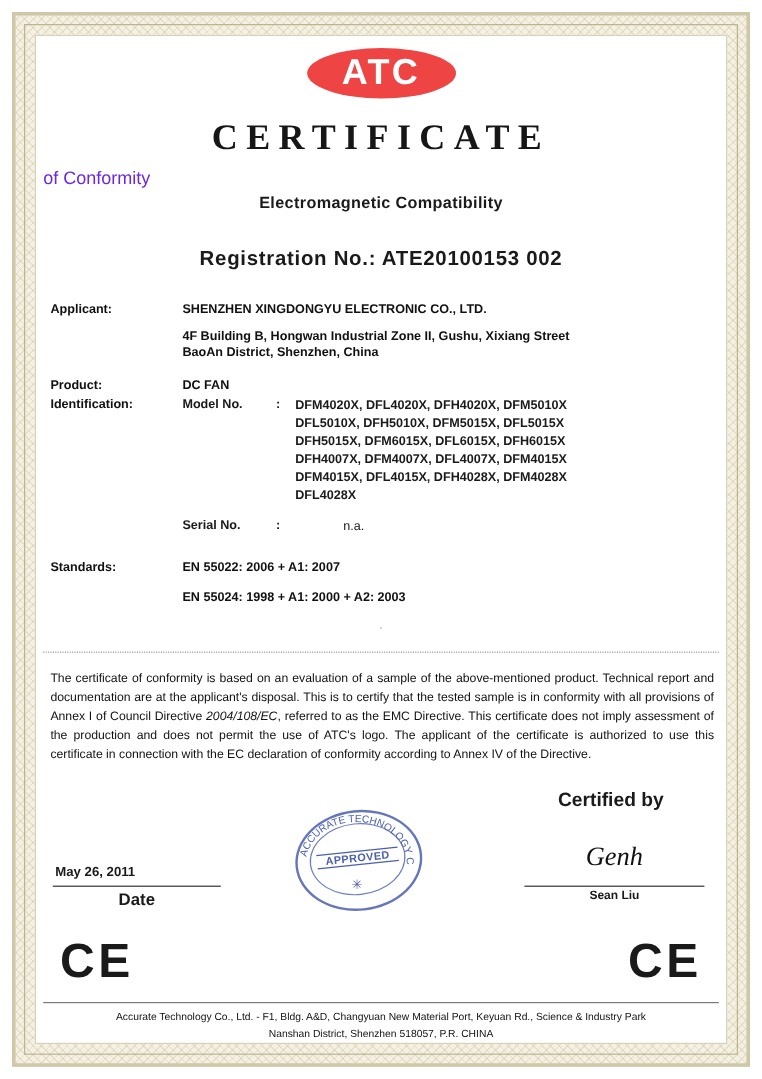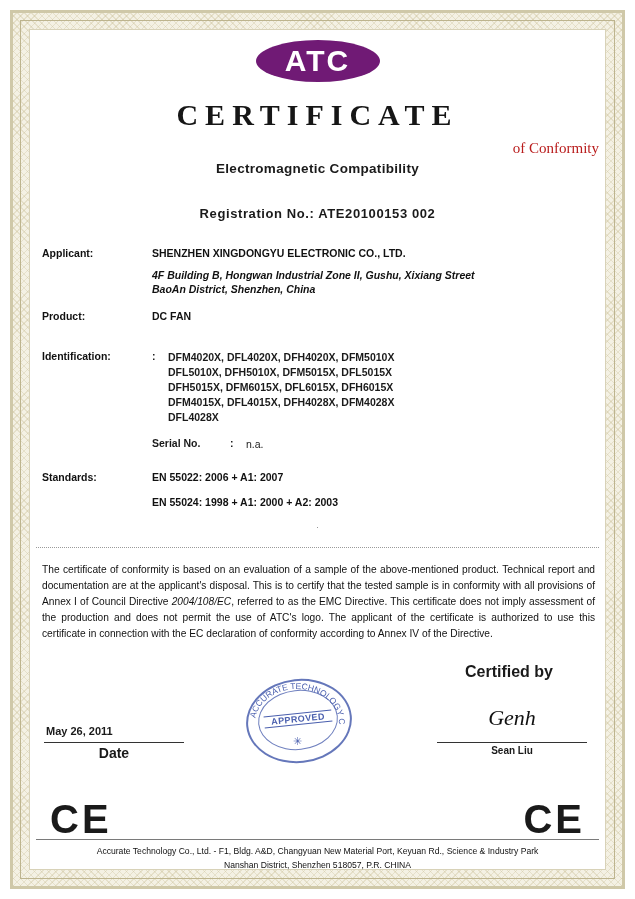--- a/index.html
+++ b/index.html
@@ -70,64 +70,64 @@
   .logo-wrap {
     text-align: center;
     margin-top: 6px;
     height: 44px;
   }
   .logo {
     display: inline-block;
     width: 124px;
     height: 42px;
     border-radius: 50%;
-    background: #701a75;
+    background: #ef4444;
     color: #ffffff;
     font-size: 30px;
     font-weight: bold;
     letter-spacing: 2px;
     line-height: 42px;
     text-align: center;
     font-family: "Liberation Sans", sans-serif;
   }
 
   
   .cert-title {
     text-align: center;
     font-size: 30px;
     font-weight: bold;
     letter-spacing: 7px;
     margin-top: 14px;
     color: #161616;
     font-family: Liberation Serif, serif;
   }
   .cert-sub {
-    text-align: right;
+    text-align: left;
     font-size: 15px;
     margin-top: 8px;
-    color: #b91c1c;
-    font-family: Liberation Serif, serif;
+    color: #6d28d9;
+    font-family: Liberation Sans, sans-serif;
   }
   .cert-directive {
     text-align: center;
     font-size: 13.5px;
     font-weight: bold;
     margin-top: 13px;
     letter-spacing: 0.3px;
   }
   .cert-directive2 {
     text-align: center;
     font-size: 13.5px;
     font-weight: bold;
     margin-top: 4px;
     letter-spacing: 0.3px;
   }
   .reg-no {
     text-align: center;
-    font-size: 13px;
+    font-size: 17px;
     font-weight: bold;
     margin-top: 30px;
     letter-spacing: 0.6px;
   }
 
   
   .fields {
     margin-top: 26px;
     padding-left: 6px;
   }
@@ -142,31 +142,30 @@
     font-weight: bold;
     color: #111;
   }
   .row .value {
     flex: 1 1 auto;
     font-weight: bold;
     color: #111;
   }
   .row.addr {
     margin-top: 9px;
-    font-style: italic;
   }
   .addr-lines div {
     line-height: 1.38;
   }
   .row.product {
     margin-top: 13px;
     align-items: flex-end;
   }
   .row.ident {
-    margin-top: 28px;
+    margin-top: 4px;
   }
   .ident-grid {
     display: flex;
     flex: 1 1 auto;
   }
   .ident-key {
     width: 78px;
     flex: 0 0 78px;
     font-weight: bold;
   }
@@ -178,20 +177,21 @@
   .ident-val {
     flex: 1 1 auto;
     font-weight: bold;
     line-height: 1.42;
   }
   .row.serial {
     margin-top: 12px;
   }
   .serial-val {
     font-weight: normal;
+    margin-left: 40px;
   }
   .row.standards {
     margin-top: 20px;
   }
   .std-list div {
     margin-bottom: 13px;
     font-weight: bold;
   }
 
   
@@ -345,21 +345,21 @@
   }
 
   
   .ce-row {
     position: relative;
     margin-top: 6px;
     height: 54px;
   }
   .ce-mark {
     position: absolute;
-    top: 16px;
+    top: 2px;
     font-size: 40px;
     font-weight: bold;
     letter-spacing: 3px;
     font-family: "Liberation Sans", sans-serif;
   }
   .ce-left { left: 14px; }
   .ce-right { right: 14px; }
   .ce-note {
     position: absolute;
     left: 50%;
@@ -422,25 +422,27 @@
       </div>
 
       <div class="row product">
         <div class="label">Product:</div>
         <div class="value">DC FAN</div>
       </div>
 
       <div class="row ident">
         <div class="label">Identification:</div>
         <div class="ident-grid">
+          <div class="ident-key">Model No.</div>
           <div class="ident-colon">:</div>
           <div class="ident-val">
             <div>DFM4020X, DFL4020X, DFH4020X, DFM5010X</div>
             <div>DFL5010X, DFH5010X, DFM5015X, DFL5015X</div>
             <div>DFH5015X, DFM6015X, DFL6015X, DFH6015X</div>
+            <div>DFH4007X, DFM4007X, DFL4007X, DFM4015X</div>
             <div>DFM4015X, DFL4015X, DFH4028X, DFM4028X</div>
             <div>DFL4028X</div>
           </div>
         </div>
       </div>
 
       <div class="row serial">
         <div class="label"></div>
         <div class="ident-grid">
           <div class="ident-key">Serial No.</div>

